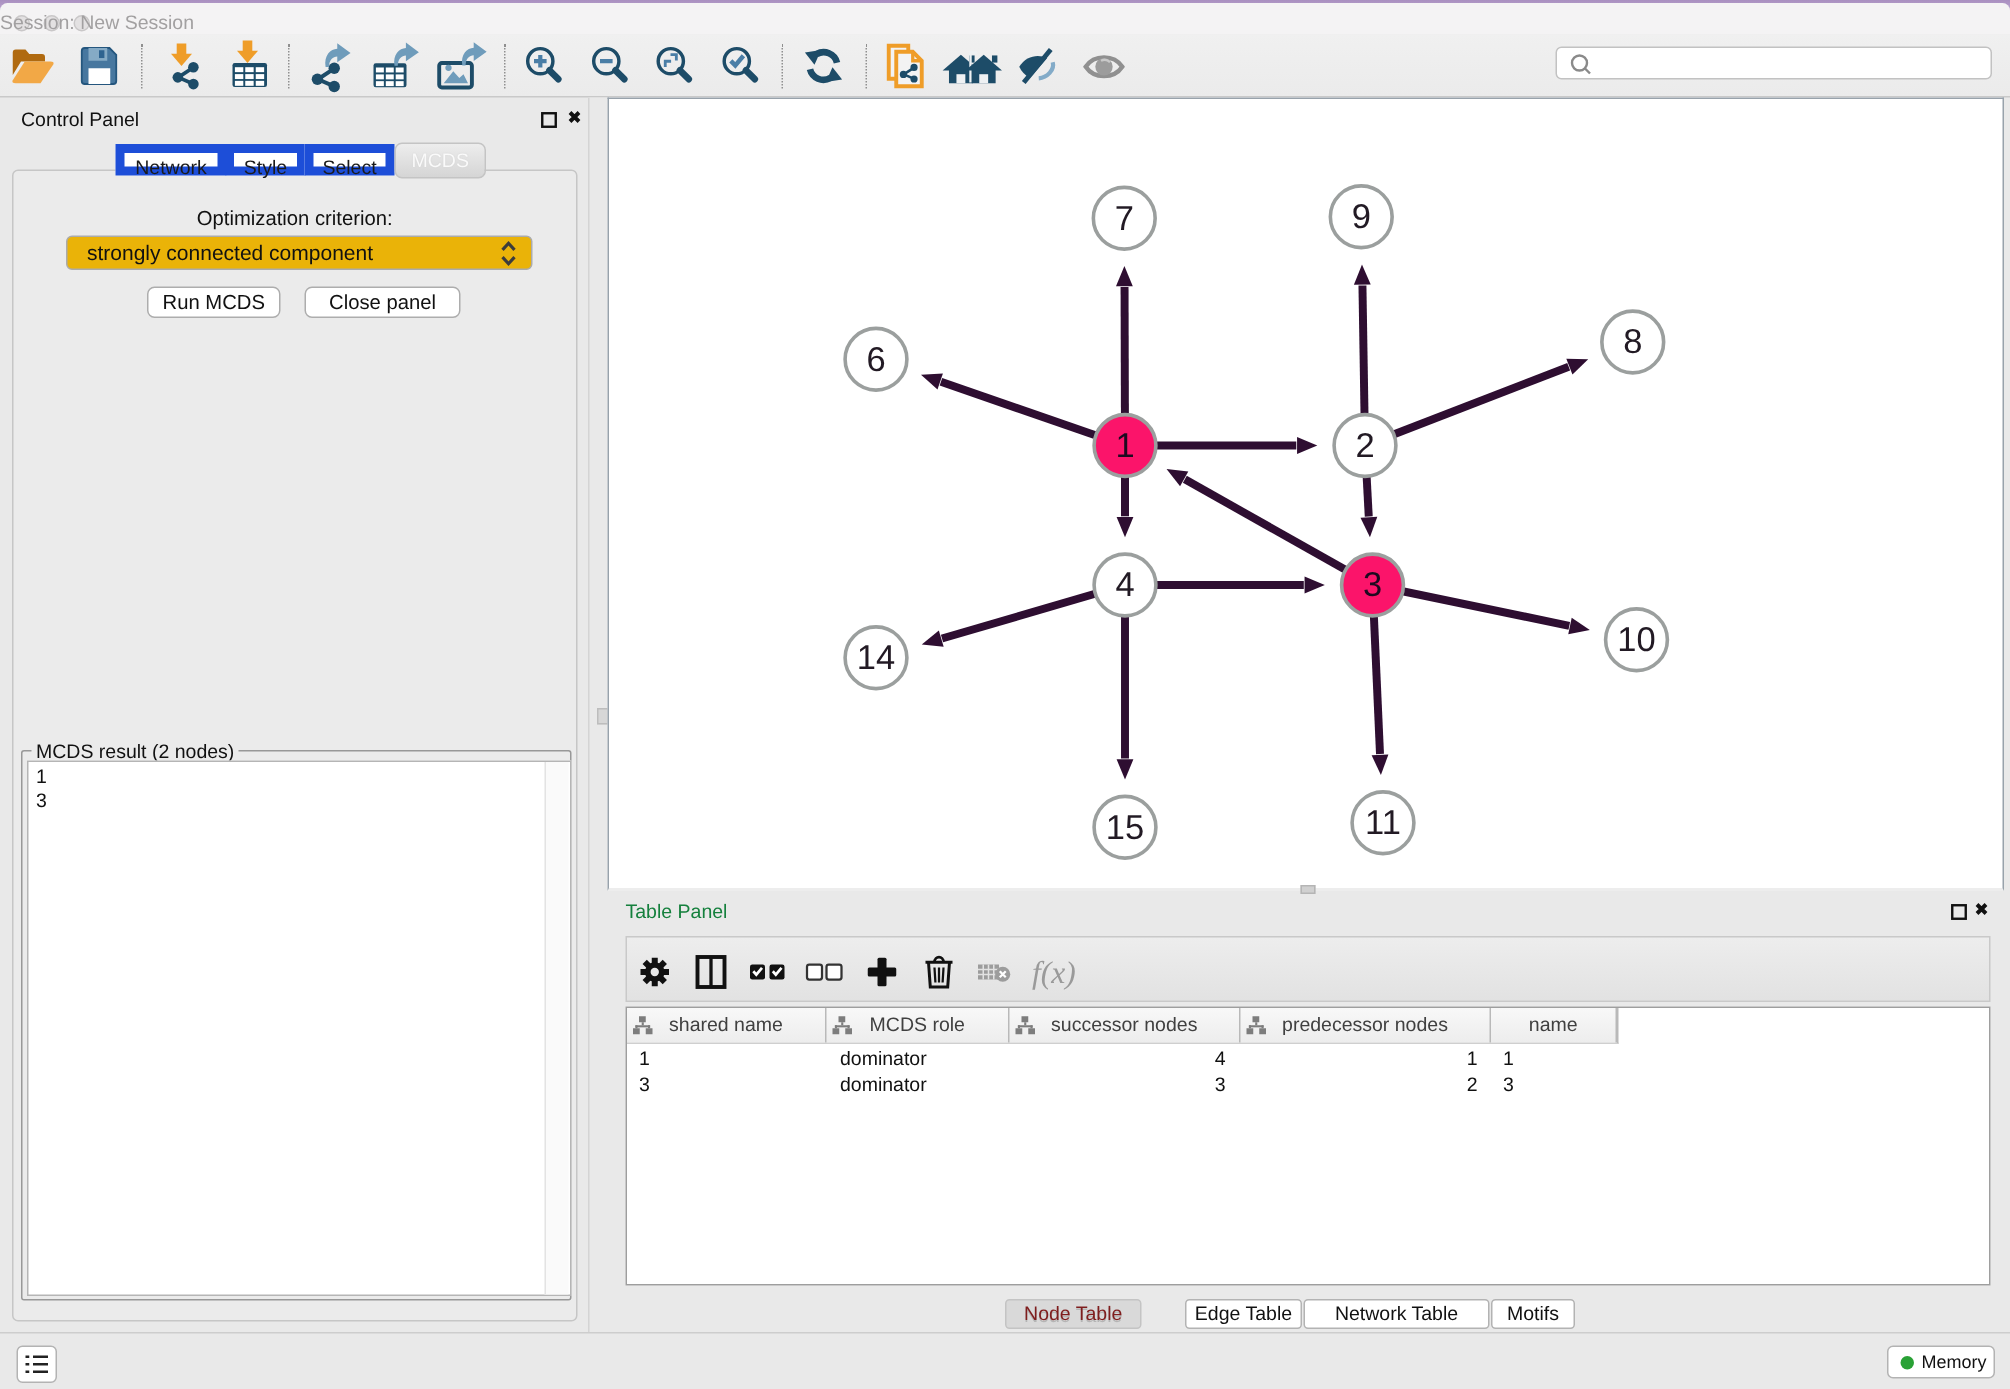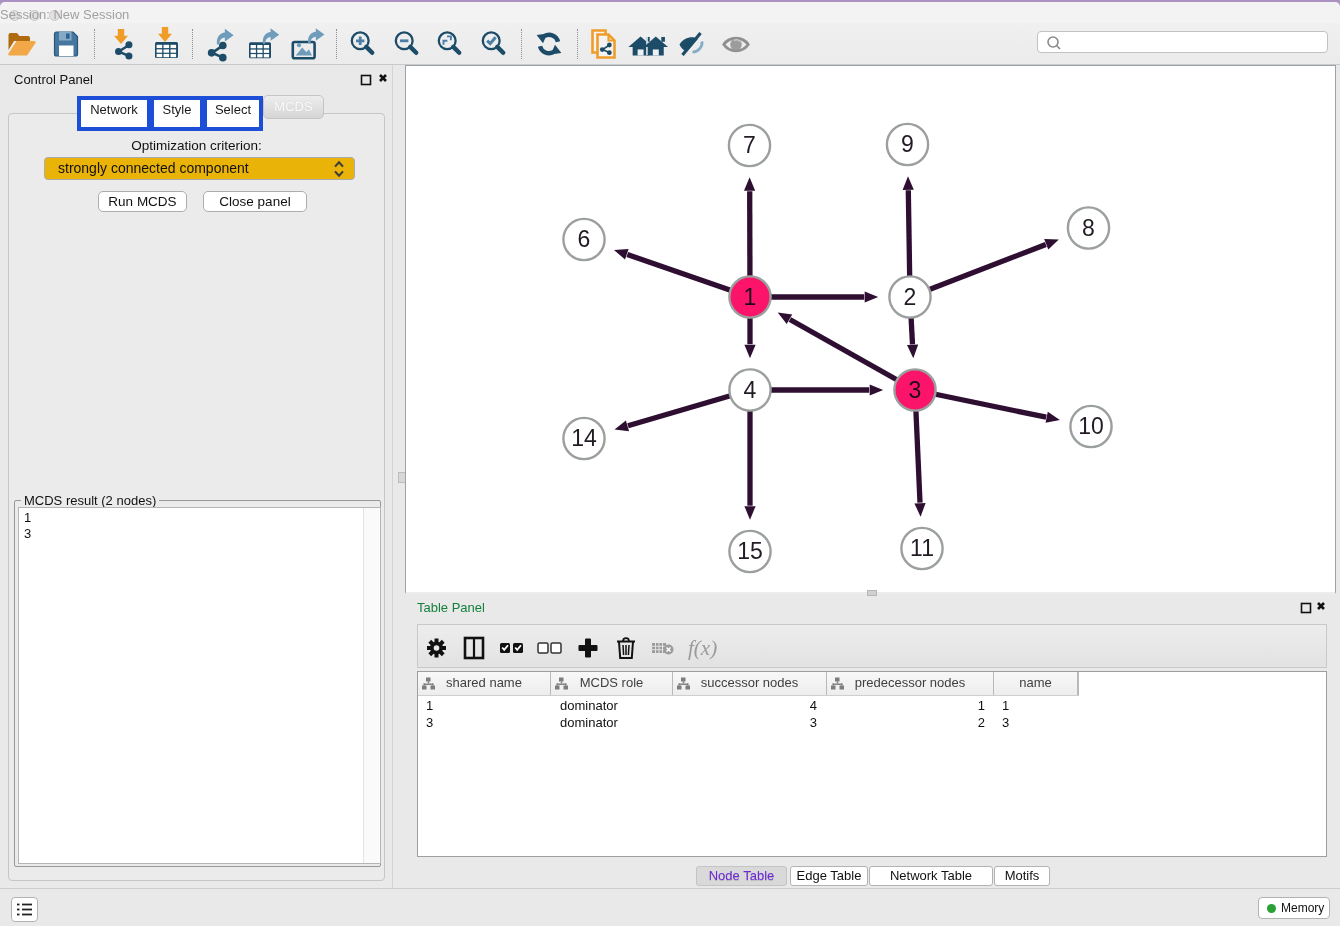--- a/index.html
+++ b/index.html
@@ -15,22 +15,22 @@
 #title{position:absolute;left:0;right:0;top:5px;text-align:left;font-size:13px;color:#a2a0a1;}
 #toolbar{position:absolute;left:0;top:23px;width:1340px;height:42px;
  background:linear-gradient(#f0f0f0,#ebebeb);border-bottom:1px solid #c9c9c9;box-sizing:border-box;}
 .tsep{position:absolute;top:6px;height:30px;width:0;border-left:1px dotted #8f8f8f;}
 #search{position:absolute;left:1037px;top:8px;width:291px;height:22px;box-sizing:border-box;
  background:#fff;border:1px solid #c2c2c2;border-radius:4px;}
 
 #cp-title{position:absolute;left:14px;top:72px;font-size:13px;color:#111;}
 #cp-box{position:absolute;left:8px;top:113px;width:377px;height:768px;box-sizing:border-box;
  background:#ebebeb;border:1px solid #c6c6c6;border-radius:4px;}
-.cptab{position:absolute;top:96px;height:35px;box-sizing:border-box;background:#fff;
- border:4px solid #1d4ed8;font-size:13px;color:#1a1a1a;text-align:center;line-height:19px;}
+.cptab{position:absolute;top:96px;height:21px;box-sizing:border-box;background:#fff;
+ border:6px solid #1d4ed8;font-size:13px;color:#1a1a1a;text-align:center;line-height:19px;}
 #tab-mcds{position:absolute;left:263px;top:95px;width:61px;height:24px;box-sizing:border-box;
  background:linear-gradient(#ededed,#d5d5d5);border:1px solid #c4c4c4;border-radius:5px;
  font-size:13px;color:#fafafa;text-align:center;line-height:22px;text-shadow:0 0 1px #cfcfcf;}
 #optlabel{position:absolute;left:8px;top:138px;width:377px;text-align:center;font-size:13.5px;color:#111;}
 #combo{position:absolute;left:44px;top:157px;width:311px;height:23px;box-sizing:border-box;
  background:#eab308;border:1px solid #ababab;border-radius:4px;font-size:14px;color:#111;
  line-height:21px;padding-left:13px;}
 .btn{position:absolute;top:191px;height:21px;box-sizing:border-box;background:#fff;
  border:1px solid #adadad;border-radius:5px;font-size:13.5px;color:#111;text-align:center;line-height:19px;}
 #fieldset{position:absolute;left:14px;top:500px;width:367px;height:367px;box-sizing:border-box;
@@ -444,21 +444,21 @@
  <div class="td" style="left:142px;top:25px">dominator</div>
  <div class="td" style="left:255px;top:25px;width:144px;text-align:right">4</div>
  <div class="td" style="left:409px;top:25px;width:158px;text-align:right">1</div>
  <div class="td" style="left:584px;top:25px">1</div>
  <div class="td" style="left:8px;top:42px">3</div>
  <div class="td" style="left:142px;top:42px">dominator</div>
  <div class="td" style="left:255px;top:42px;width:144px;text-align:right">3</div>
  <div class="td" style="left:409px;top:42px;width:158px;text-align:right">2</div>
  <div class="td" style="left:584px;top:42px">3</div>
 </div>
-<div class="subtab" style="left:696px;width:91px;background:#d9d9d9;color:#6d28d9;border-color:#c4c4c4;text-shadow:0 1px 0 #b5b5b5;">Node Table</div>
+<div class="subtab" style="left:670px;width:91px;background:#d9d9d9;color:#7f1d1d;border-color:#c4c4c4;text-shadow:0 1px 0 #b5b5b5;">Node Table</div>
 <div class="subtab" style="left:790px;width:78px">Edge Table</div>
 <div class="subtab" style="left:869px;width:124px">Network Table</div>
 <div class="subtab" style="left:994px;width:56px">Motifs</div>
 
 <div id="statusline"></div>
 <div id="listbtn"><svg width="25" height="23">
       <g stroke="#222" stroke-width="1.8">
         <rect x="5" y="5.5" width="2.2" height="0"></rect>
         <line x1="5" y1="6.5" x2="7.5" y2="6.5"></line>
         <line x1="10" y1="6.5" x2="20" y2="6.5"></line>

